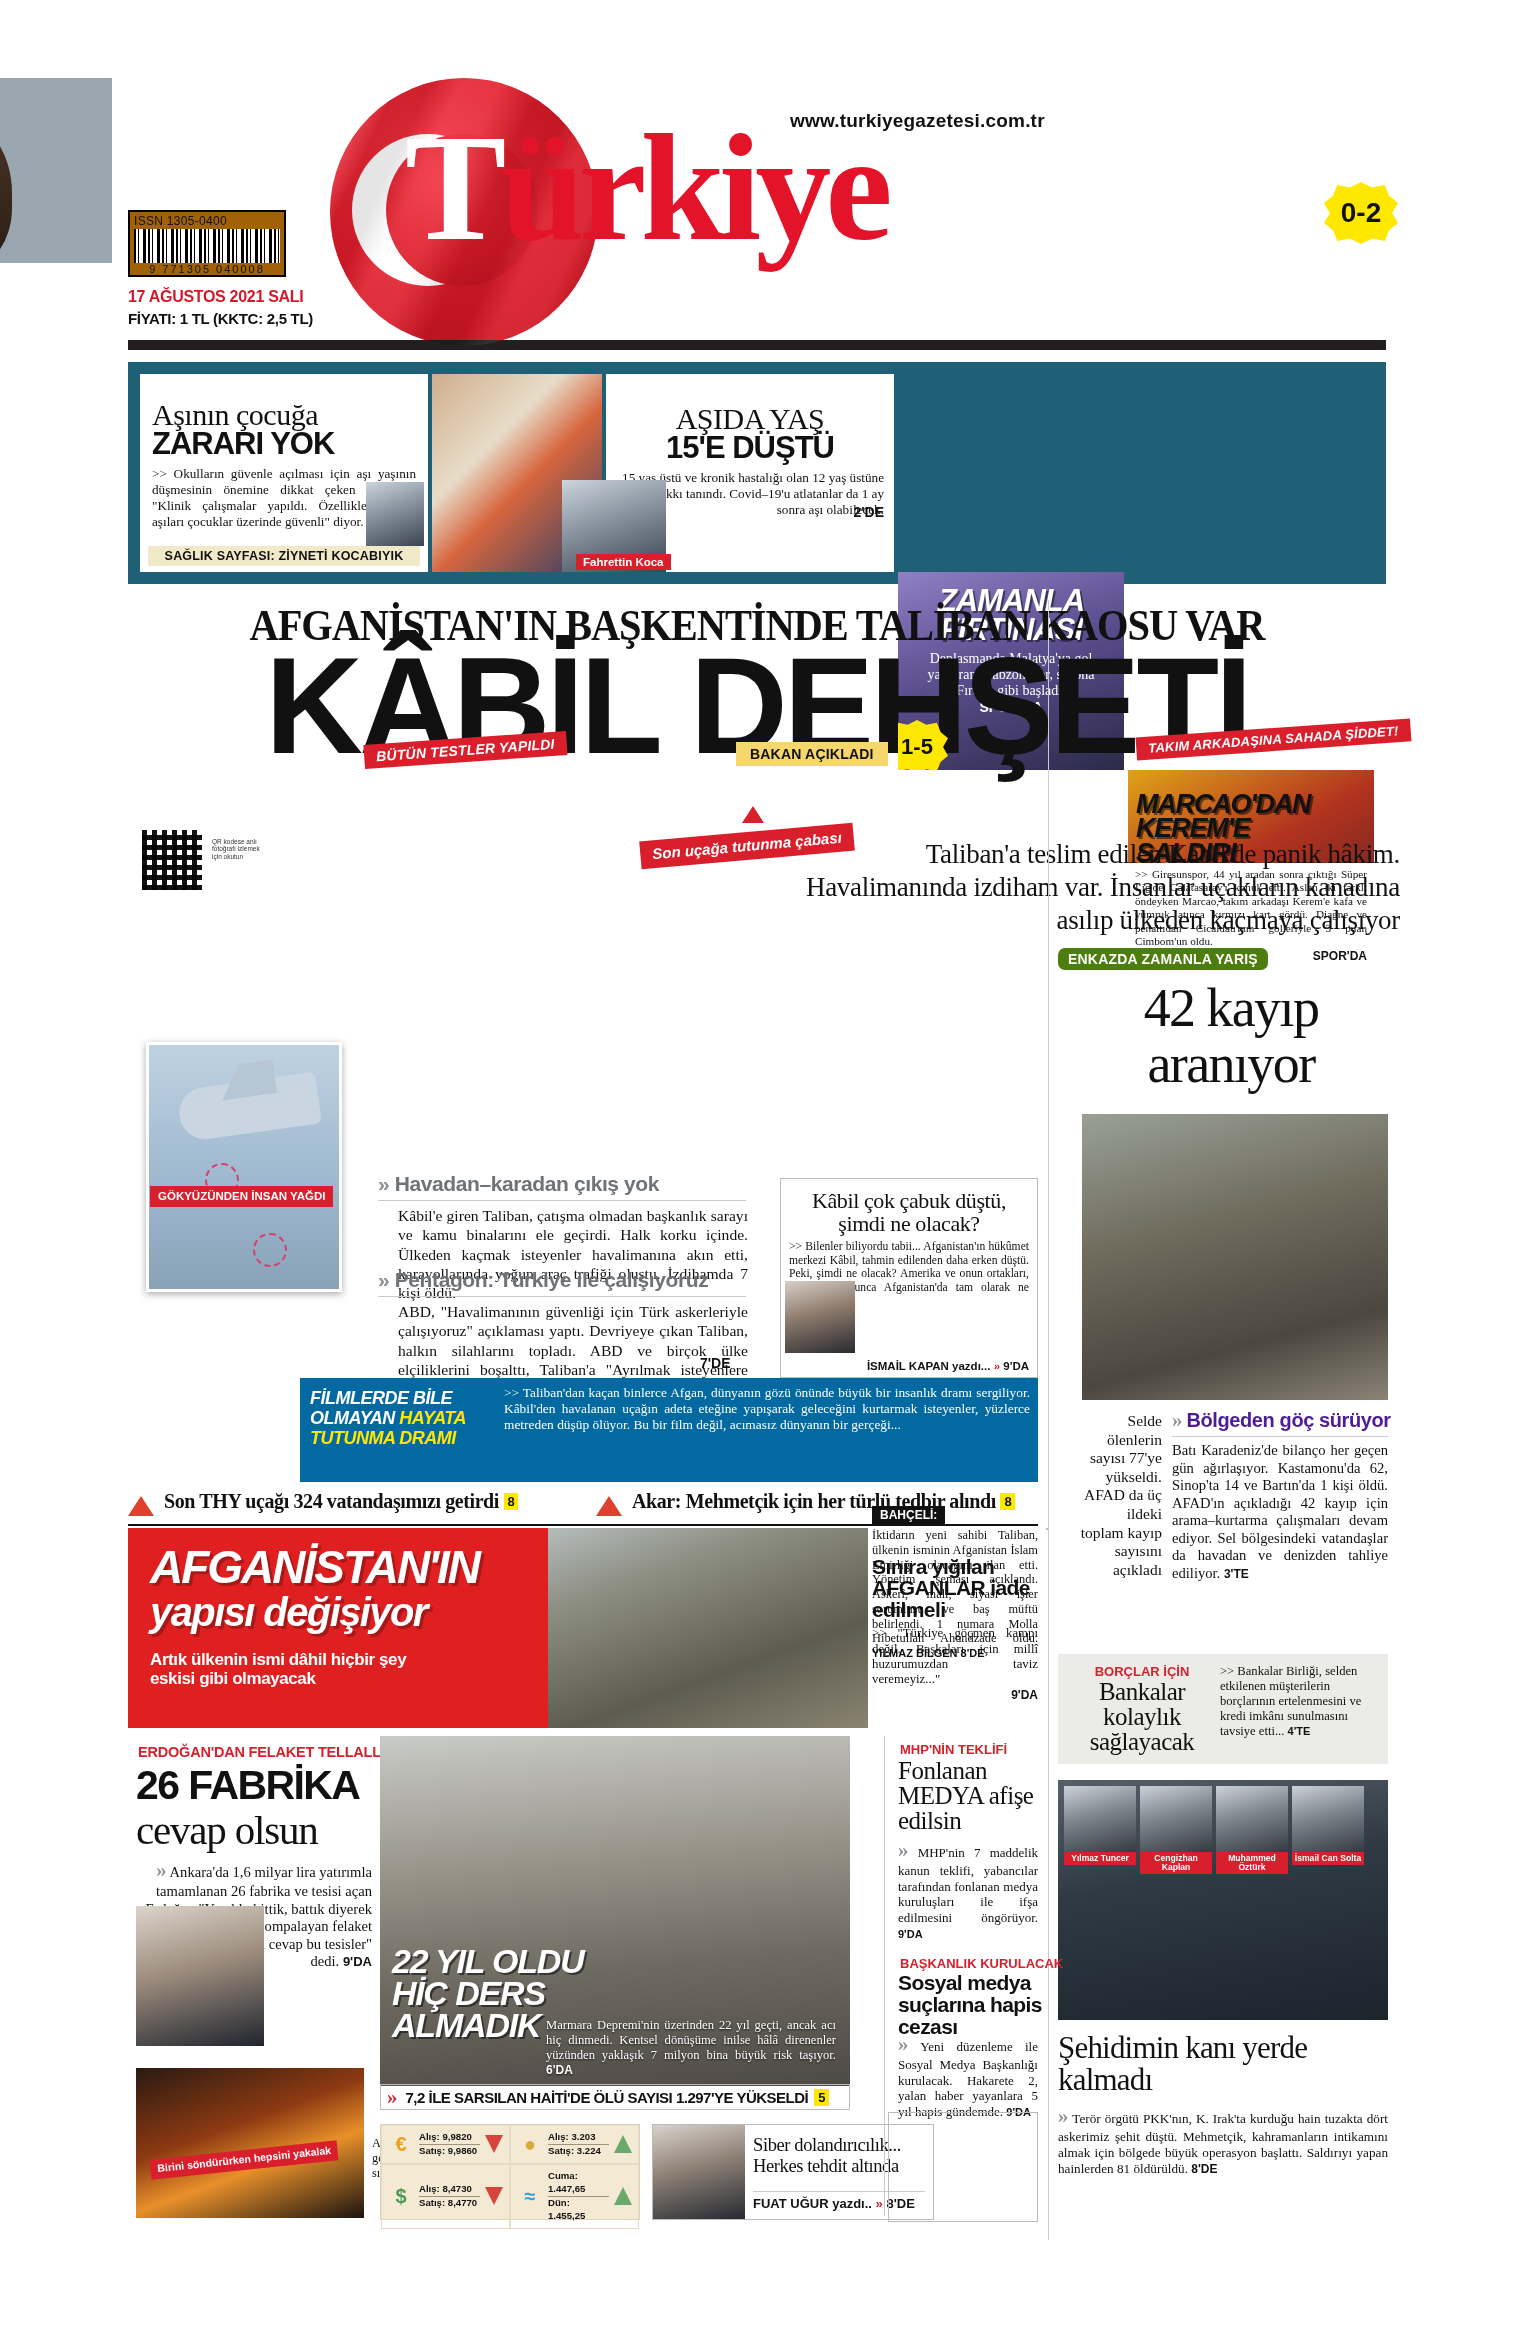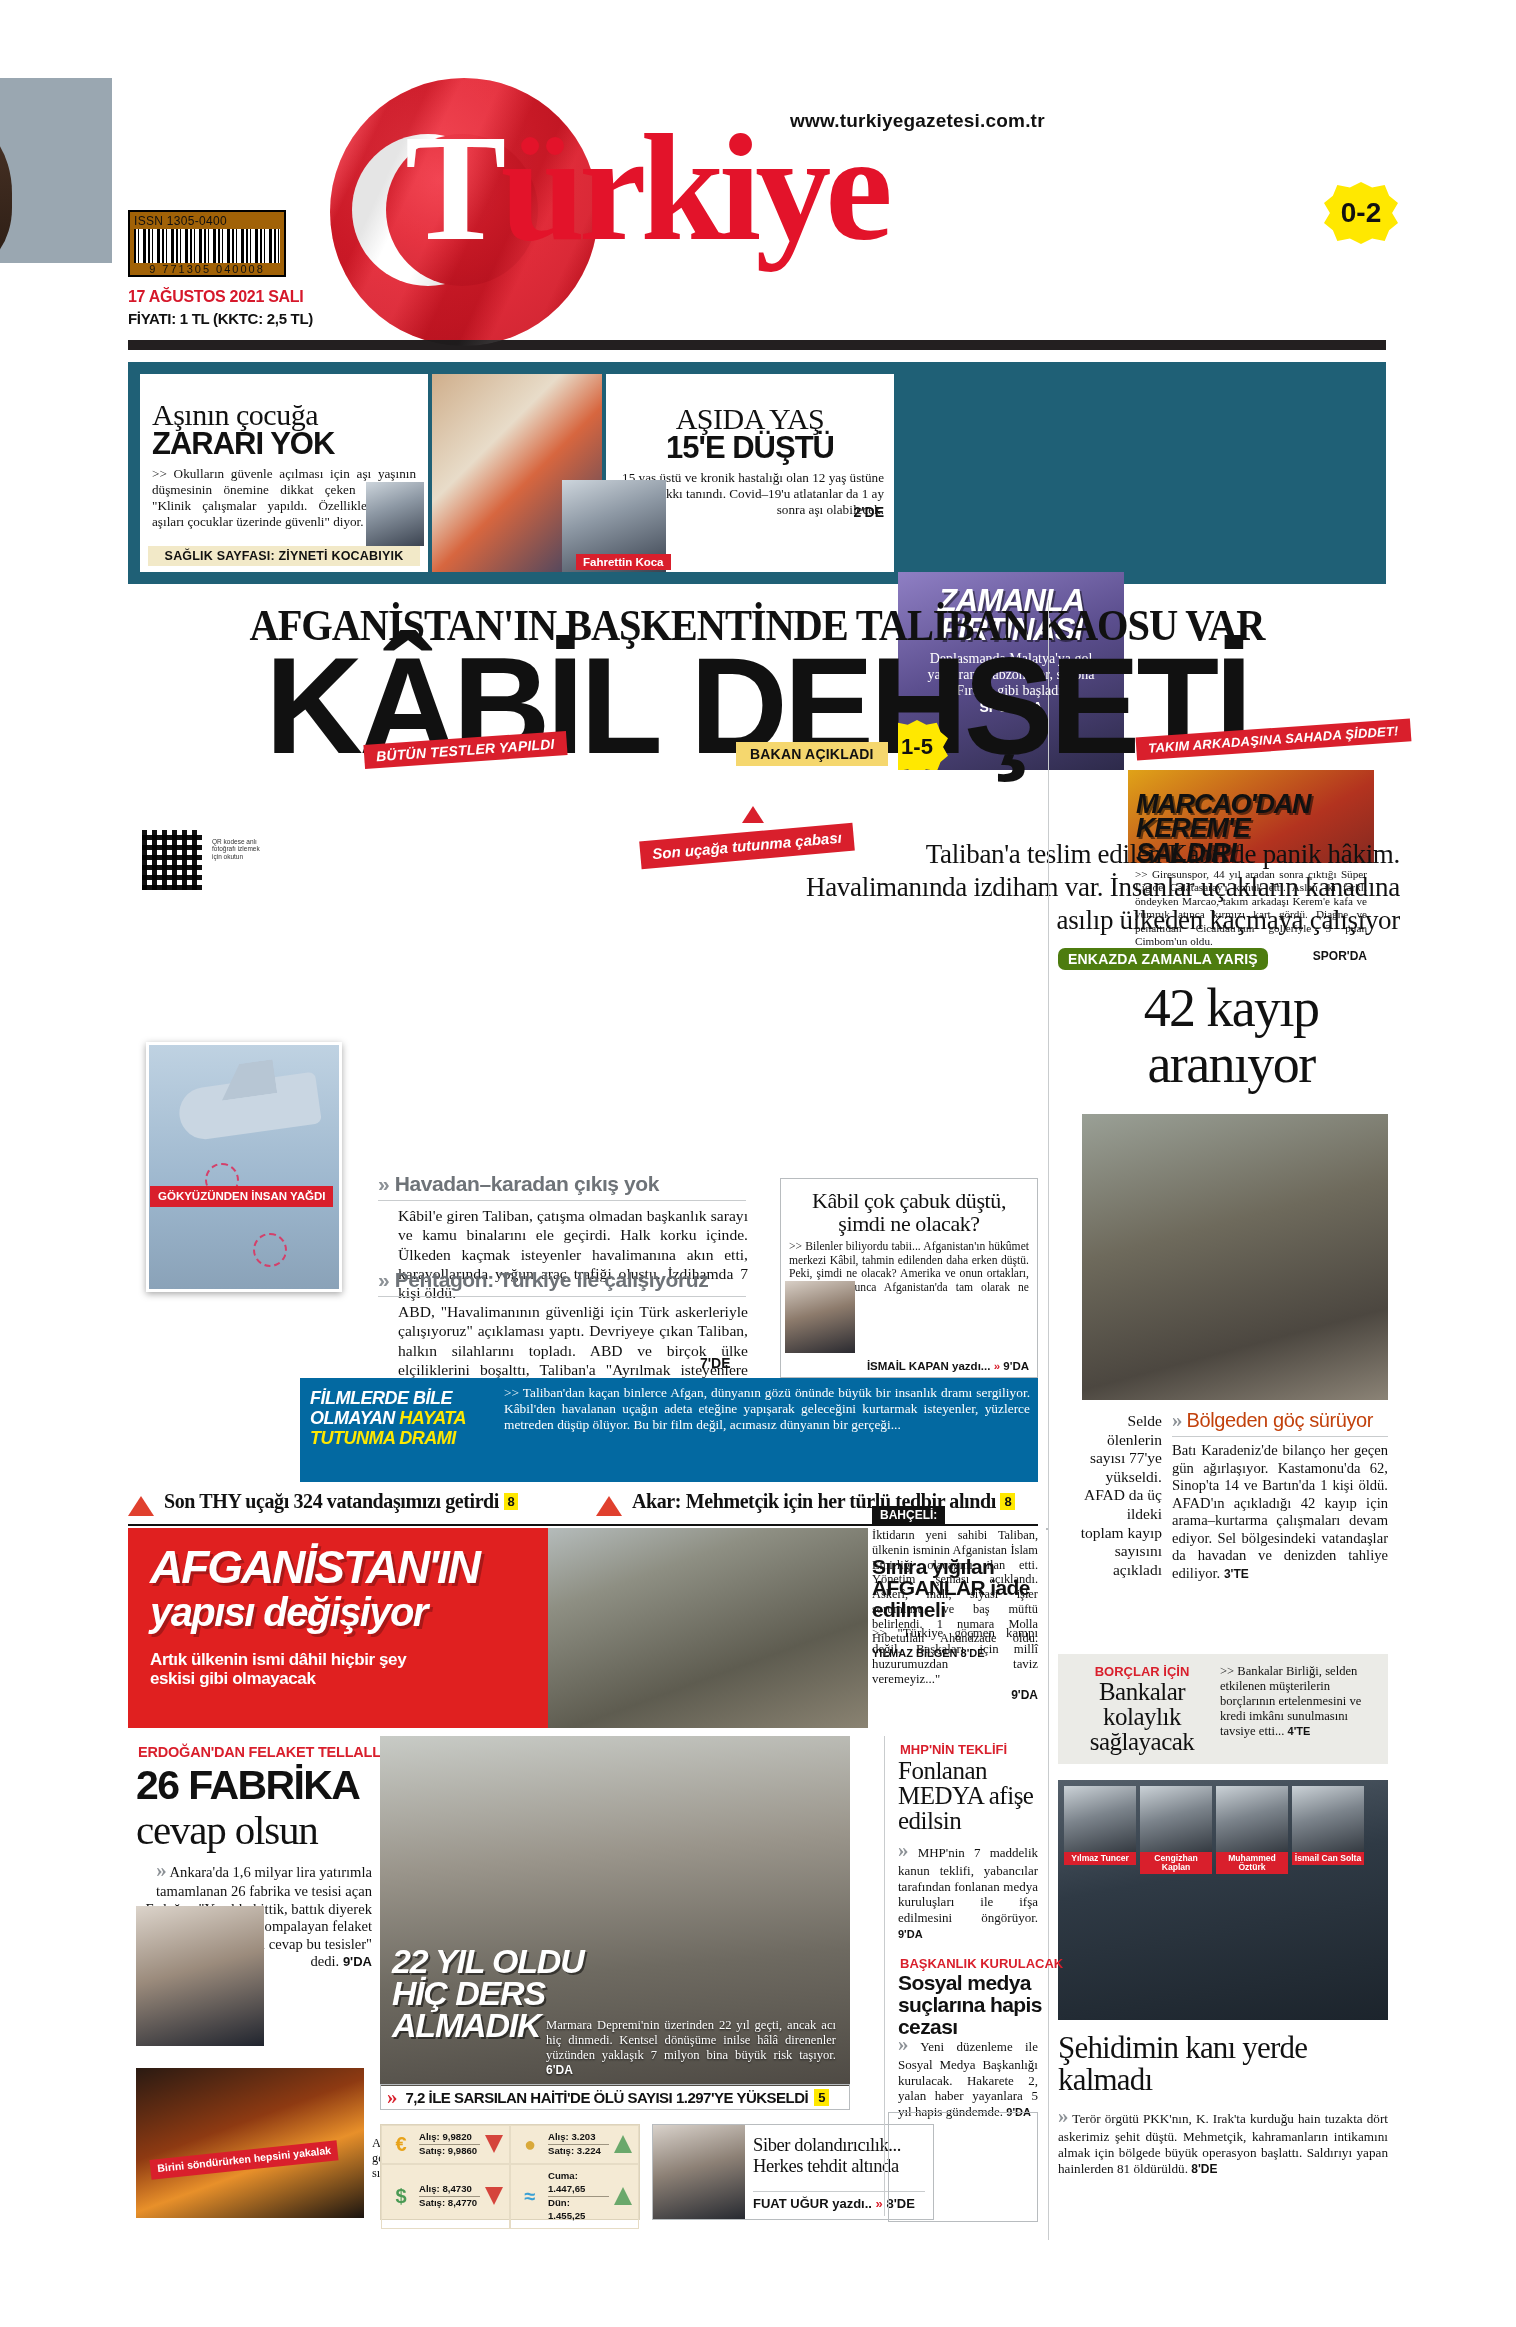--- a/index.html
+++ b/index.html
@@ -547,21 +547,21 @@
 
   <div style="position:absolute;left:1058px;top:948px;">
     <span class="red-kicker">ENKAZDA ZAMANLA YARIŞ</span>
   </div>
   <div class="r-head" style="position:absolute;left:1066px;top:982px;width:330px;text-align:center;">42 kayıp</div>
   <div class="r-head" style="position:absolute;left:1066px;top:1038px;width:330px;text-align:center;">aranıyor</div>
   <div class="r-photo" style="position:absolute;left:1082px;top:1114px;width:306px;height:286px;"></div>
   <div class="r-lead" style="position:absolute;left:1080px;top:1412px;width:82px;">Selde ölenlerin sayısı 77'ye yükseldi. AFAD da üç ildeki toplam kayıp sayısını açıkladı</div>
   <div style="position:absolute;left:1172px;top:1408px;">
     <span class="chev">»</span>
-    <span style="font-family:'Liberation Sans',sans-serif;font-weight:normal;font-size:20px;color:#c2410c;letter-spacing:-.4px;">Bölgeden göç sürüyor</span>
+    <span style="font-family:'Liberation Sans',sans-serif;font-weight:bold;font-size:20px;color:#4c1d95;letter-spacing:-.4px;">Bölgeden göç sürüyor</span>
   </div>
   <div class="hr-thin" style="left:1172px;top:1436px;width:216px;"></div>
   <div class="r-body" style="position:absolute;left:1172px;top:1442px;width:216px;">
     <span>Batı Karadeniz'de bilanço her geçen gün ağırlaşıyor. Kastamonu'da 62, Sinop'ta 14 ve Bartın'da 1 kişi öldü. AFAD'ın açıkladığı 42 kayıp için arama–kurtarma çalışmaları devam ediyor. Sel bölgesindeki vatandaşlar da havadan ve denizden tahliye ediliyor.</span>
     <span class="pg" style="font-size:12px;">3'TE</span>
   </div>
 
   <div class="bank-box">
     <div style="position:absolute;left:14px;top:10px;width:140px;text-align:center;">
       <div class="bank-kick">BORÇLAR İÇİN</div>

